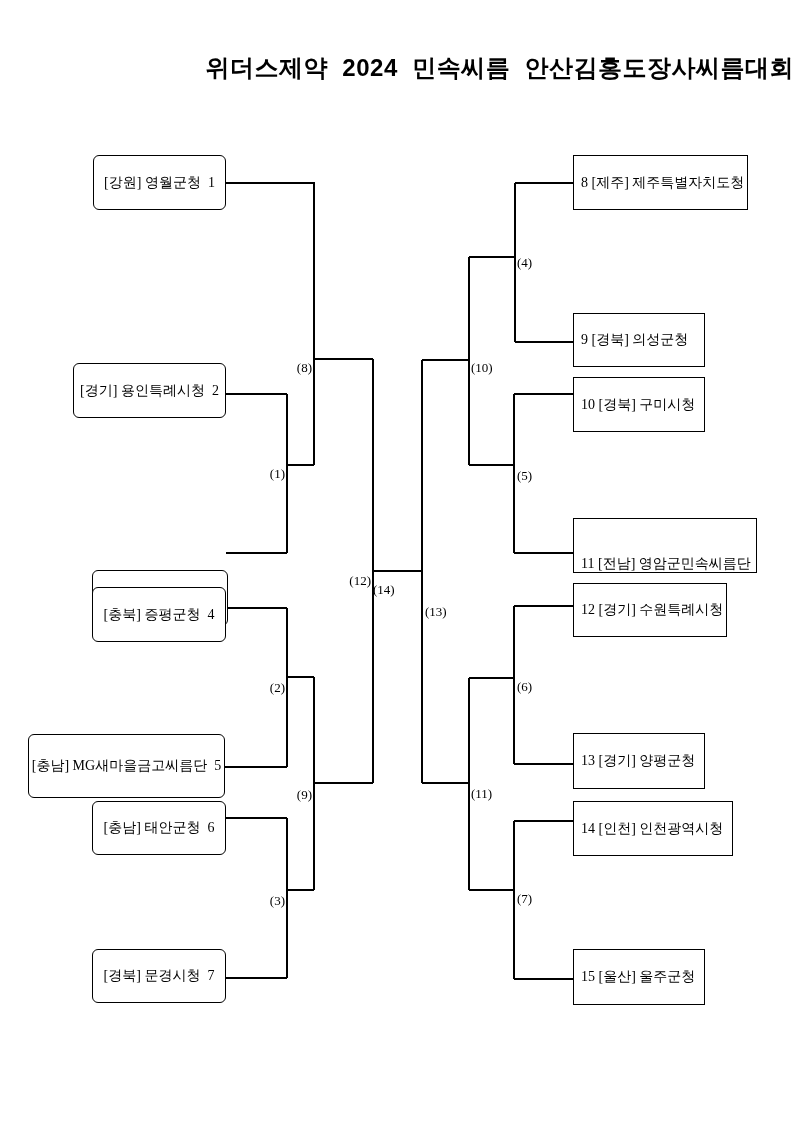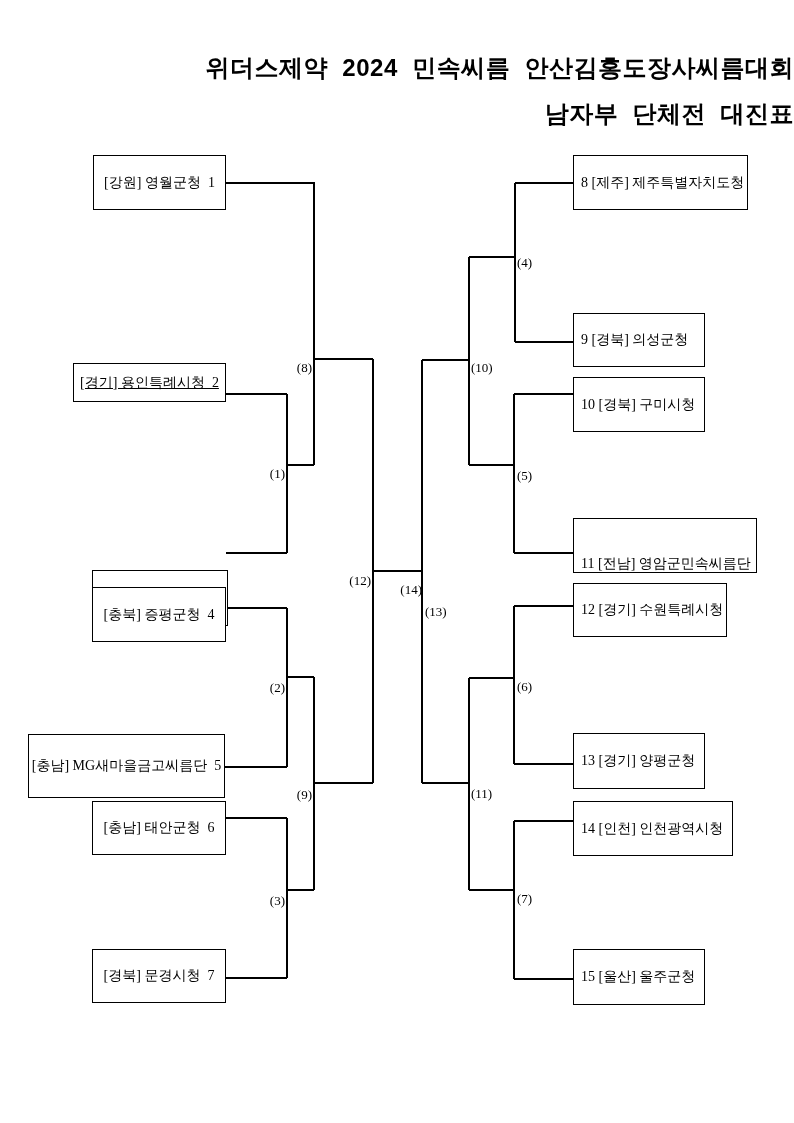--- a/index.html
+++ b/index.html
@@ -36,38 +36,37 @@
   .team-box {
     position: absolute;
     box-sizing: border-box;
     border: 1.5px solid #000000;
     background: #ffffff;
     display: flex;
     align-items: center;
     font-size: 14px;
     line-height: 16px;
   }
-  .team-box.left-side { justify-content: center; text-align: right; }
+  .team-box.left-side { justify-content: center; text-align: right; border-radius: 6px; }
   .team-box.right-side { justify-content: flex-start; padding-left: 7px; text-align: left; }
   .team-label { white-space: pre; }
   .mlabel {
     position: absolute;
     font-size: 13px;
     line-height: 16px;
     white-space: nowrap;
   }
 </style>
 </head>
 <body>
 
 <div class="page">
 
   <div class="title">
     <div>위더스제약 2024 민속씨름 안산김홍도장사씨름대회</div>
-    <div>남자부 단체전 대진표</div>
   </div>
 
   <svg class="lines-svg" width="794" height="1123" viewBox="0 0 794 1123">
     <path d="M226 394 H287 M226 553 H287 M287 394 V553 M287 465 H314"></path>
     <path d="M226 608 H287 M225 767 H287 M287 608 V767 M287 677 H314"></path>
     <path d="M226 818 H287 M226 978 H287 M287 818 V978 M287 890 H314"></path>
     <path d="M573 183 H515 M573 342 H515 M515 183 V342 M515 257 H469"></path>
     <path d="M573 394 H514 M573 553 H514 M514 394 V553 M514 465 H469"></path>
     <path d="M573 606 H514 M573 764 H514 M514 606 V764 M514 678 H469"></path>
     <path d="M573 821 H514 M573 979 H514 M514 821 V979 M514 890 H469"></path>
@@ -76,21 +75,21 @@
     <path d="M469 257 V465 M469 360 H422"></path>
     <path d="M469 678 V890 M469 783 H422"></path>
     <path d="M373 359 V783"></path>
     <path d="M422 360 V783"></path>
     <path d="M373 571 H422"></path>
   </svg>
 
   <div class="team-box left-side" style="left:93px;  top:155px; width:133px; height:55px;">
     <span class="team-label">[강원] 영월군청  1</span>
   </div>
-  <div class="team-box left-side" style="left:73px;  top:363px; width:153px; height:39px;text-decoration:underline;">
+  <div class="team-box left-side" style="left:73px;  top:363px; width:153px; height:55px;">
     <span class="team-label">[경기] 용인특례시청  2</span>
   </div>
   <div class="team-box left-side" style="left:92px;  top:526px; width:136px; height:56px;margin-top:44px;">
     <span class="team-label">[전북] 정읍시청  3</span>
   </div>
   <div class="team-box left-side" style="left:92px;  top:587px; width:134px; height:55px;">
     <span class="team-label">[충북] 증평군청  4</span>
   </div>
   <div class="team-box left-side" style="left:28px;  top:734px; width:197px; height:64px;">
     <span class="team-label">[충남] MG새마을금고씨름단  5</span>
@@ -133,15 +132,15 @@
   <span class="mlabel" style="left:517px;  top:255px;">(4)</span>
   <span class="mlabel" style="left:517px;  top:468px;">(5)</span>
   <span class="mlabel" style="left:517px;  top:679px;">(6)</span>
   <span class="mlabel" style="left:517px;  top:891px;">(7)</span>
   <span class="mlabel" style="right:482px; top:360px;">(8)</span>
   <span class="mlabel" style="right:482px; top:787px;">(9)</span>
   <span class="mlabel" style="left:471px;  top:360px;">(10)</span>
   <span class="mlabel" style="left:471px;  top:786px;">(11)</span>
   <span class="mlabel" style="right:423px; top:573px;">(12)</span>
   <span class="mlabel" style="left:425px;  top:604px;">(13)</span>
-  <span class="mlabel" style="left:373px;  top:582px; width:49px; text-align:right;">(14)</span>
+  <span class="mlabel" style="left:373px;  top:582px; width:49px; text-align:left;">(14)</span>
 
 </div>
 
 </body></html>

